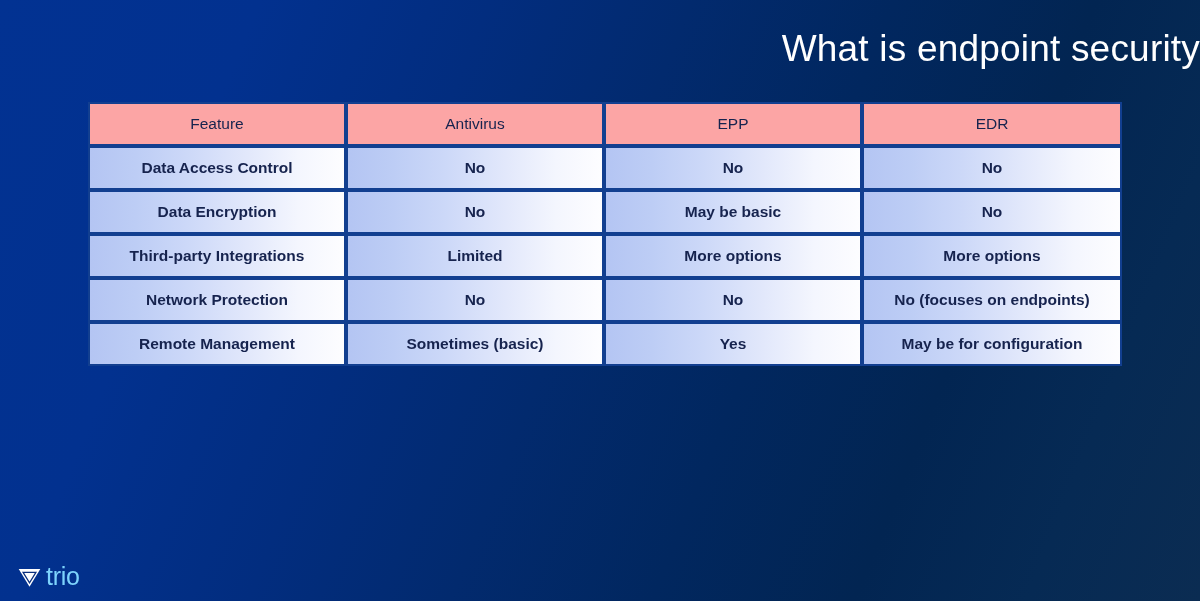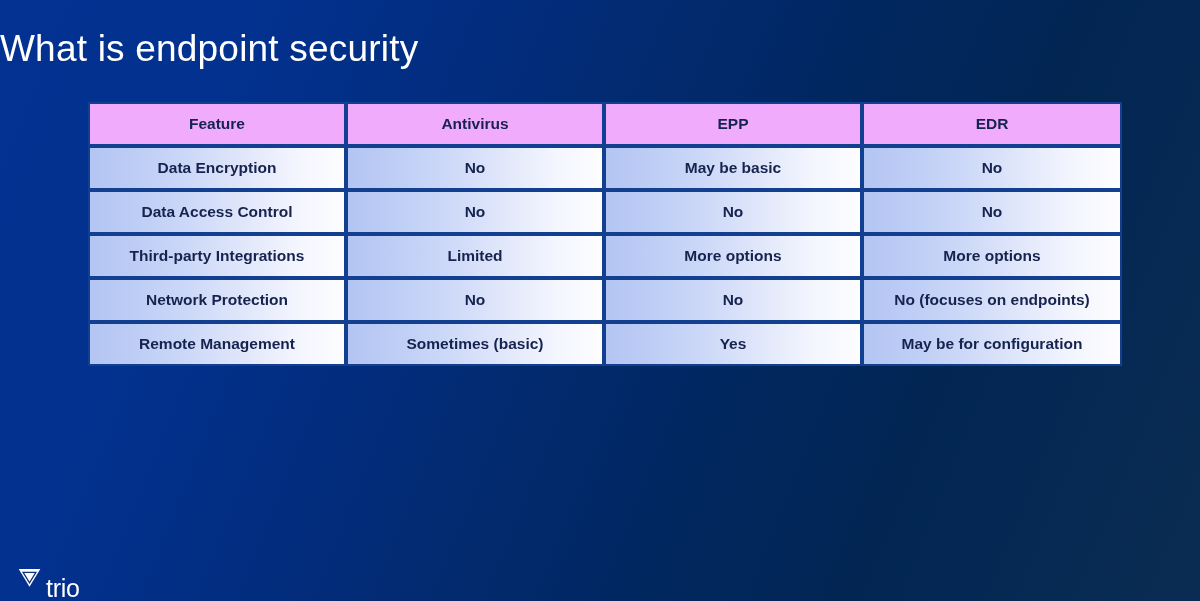--- a/index.html
+++ b/index.html
@@ -32,21 +32,21 @@
     position: absolute;
     inset: 0;
   }
 
   
   .slide-title {
     position: absolute;
     top: 28px;
     left: 0;
     width: 1200px;
-    text-align: left;
+    text-align: right;
     color: #ffffff;
     font-size: 37px;
     font-weight: 400;
     letter-spacing: 0.2px;
     line-height: 1.15;
   }
 
   
   .table-wrap {
     position: absolute;
@@ -75,22 +75,22 @@
     color: #16234e;
     font-size: 15.5px;
     font-weight: 600;
     border: 2px solid #123f90;
     padding: 0 6px;
     white-space: nowrap;
     overflow: hidden;
   }
 
   table.comparison th {
-    background: #f0abfc;
-    font-weight: 700;
+    background: #fca5a5;
+    font-weight: 400;
     font-size: 15.5px;
   }
 
   table.comparison td {
     background-image: linear-gradient(to right,
         #b4c5f3 0%,
         #bdcdf5 18%,
         #ccd8f8 38%,
         #e2e8fb 62%,
         #f4f6fe 82%,
@@ -107,27 +107,27 @@
     gap: 3px;
   }
 
   .logo-mark {
     width: 27px;
     height: 27px;
     display: block;
   }
 
   .logo-text {
-    color: #ffffff;
+    color: #7dd3fc;
     font-size: 25px;
     font-weight: 500;
     letter-spacing: -0.3px;
     line-height: 1;
     position: relative;
-    top: 13px;
+    top: 1px;
   }
 </style>
 </head>
 <body>
 
 <div class="slide">
 
   <h1 class="slide-title">What is endpoint security</h1>
 
   <div class="table-wrap">
@@ -141,29 +141,29 @@
       <thead>
         <tr>
           <th>Feature</th>
           <th>Antivirus</th>
           <th>EPP</th>
           <th>EDR</th>
         </tr>
       </thead>
       <tbody>
         <tr>
+          <td>Data Access Control</td>
+          <td>No</td>
+          <td>No</td>
+          <td>No</td>
+        </tr>
+        <tr>
           <td>Data Encryption</td>
           <td>No</td>
           <td>May be basic</td>
-          <td>No</td>
-        </tr>
-        <tr>
-          <td>Data Access Control</td>
-          <td>No</td>
-          <td>No</td>
           <td>No</td>
         </tr>
         <tr>
           <td>Third-party Integrations</td>
           <td>Limited</td>
           <td>More options</td>
           <td>More options</td>
         </tr>
         <tr>
           <td>Network Protection</td>

